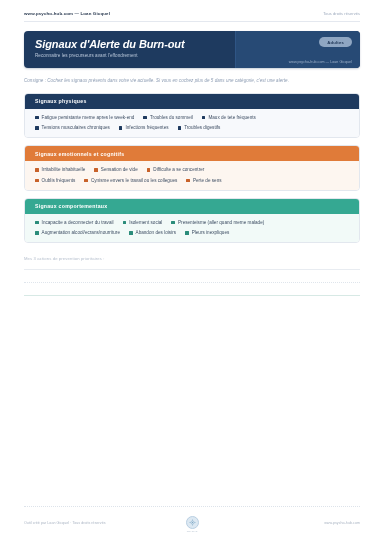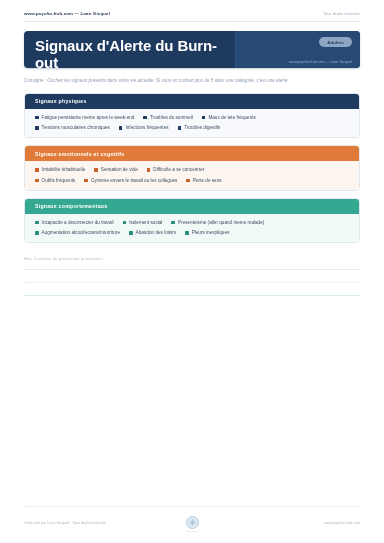--- a/index.html
+++ b/index.html
@@ -57,24 +57,25 @@
     overflow: hidden;
     box-shadow: 0 1px 2px rgba(30,58,95,0.25);
   }
   .hero-left {
     flex: 1 1 auto;
     padding: 7px 0 0 11px;
     min-width: 0;
   }
   .hero-title {
     color: #ffffff;
-    font-size: 15px;
+    font-size: 11px;
     font-weight: bold;
     letter-spacing: -0.1px;
     line-height: 1.1;
+    font-style: italic;
   }
   .hero-sub {
     color: #b9c7da;
     font-size: 4.6px;
     margin-top: 3px;
     letter-spacing: 0.05px;
   }
   .hero-right {
     width: 125px;
     flex: 0 0 125px;

